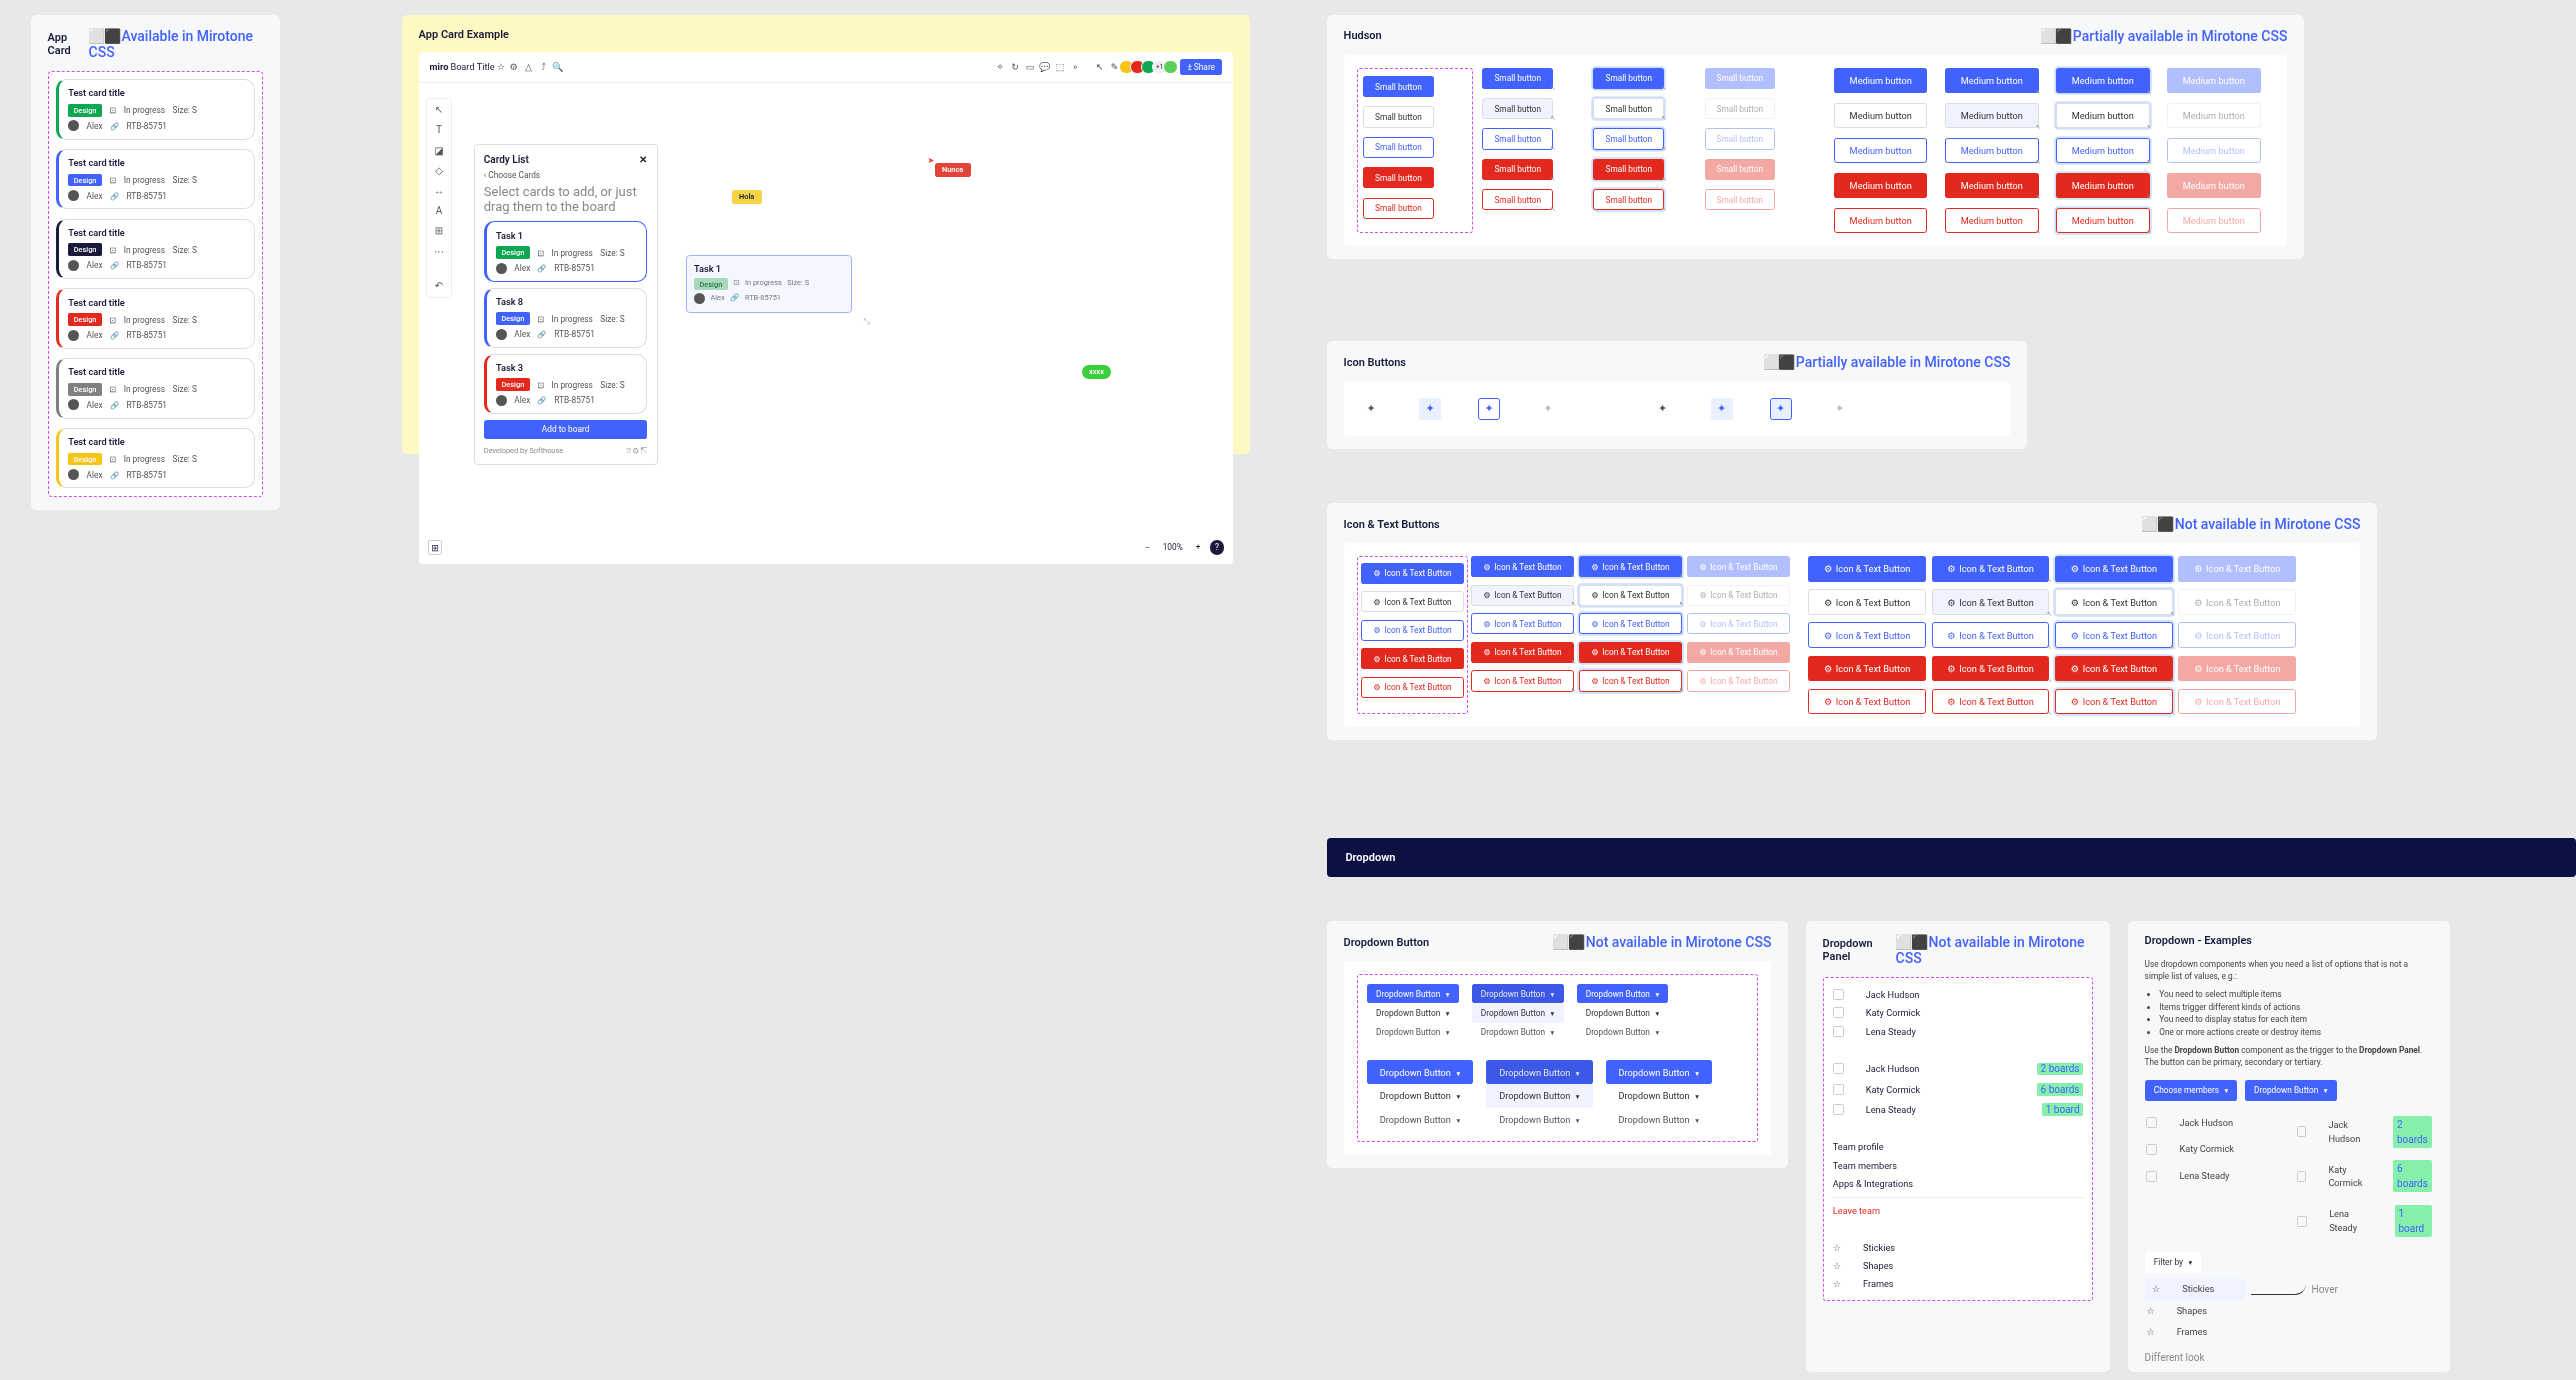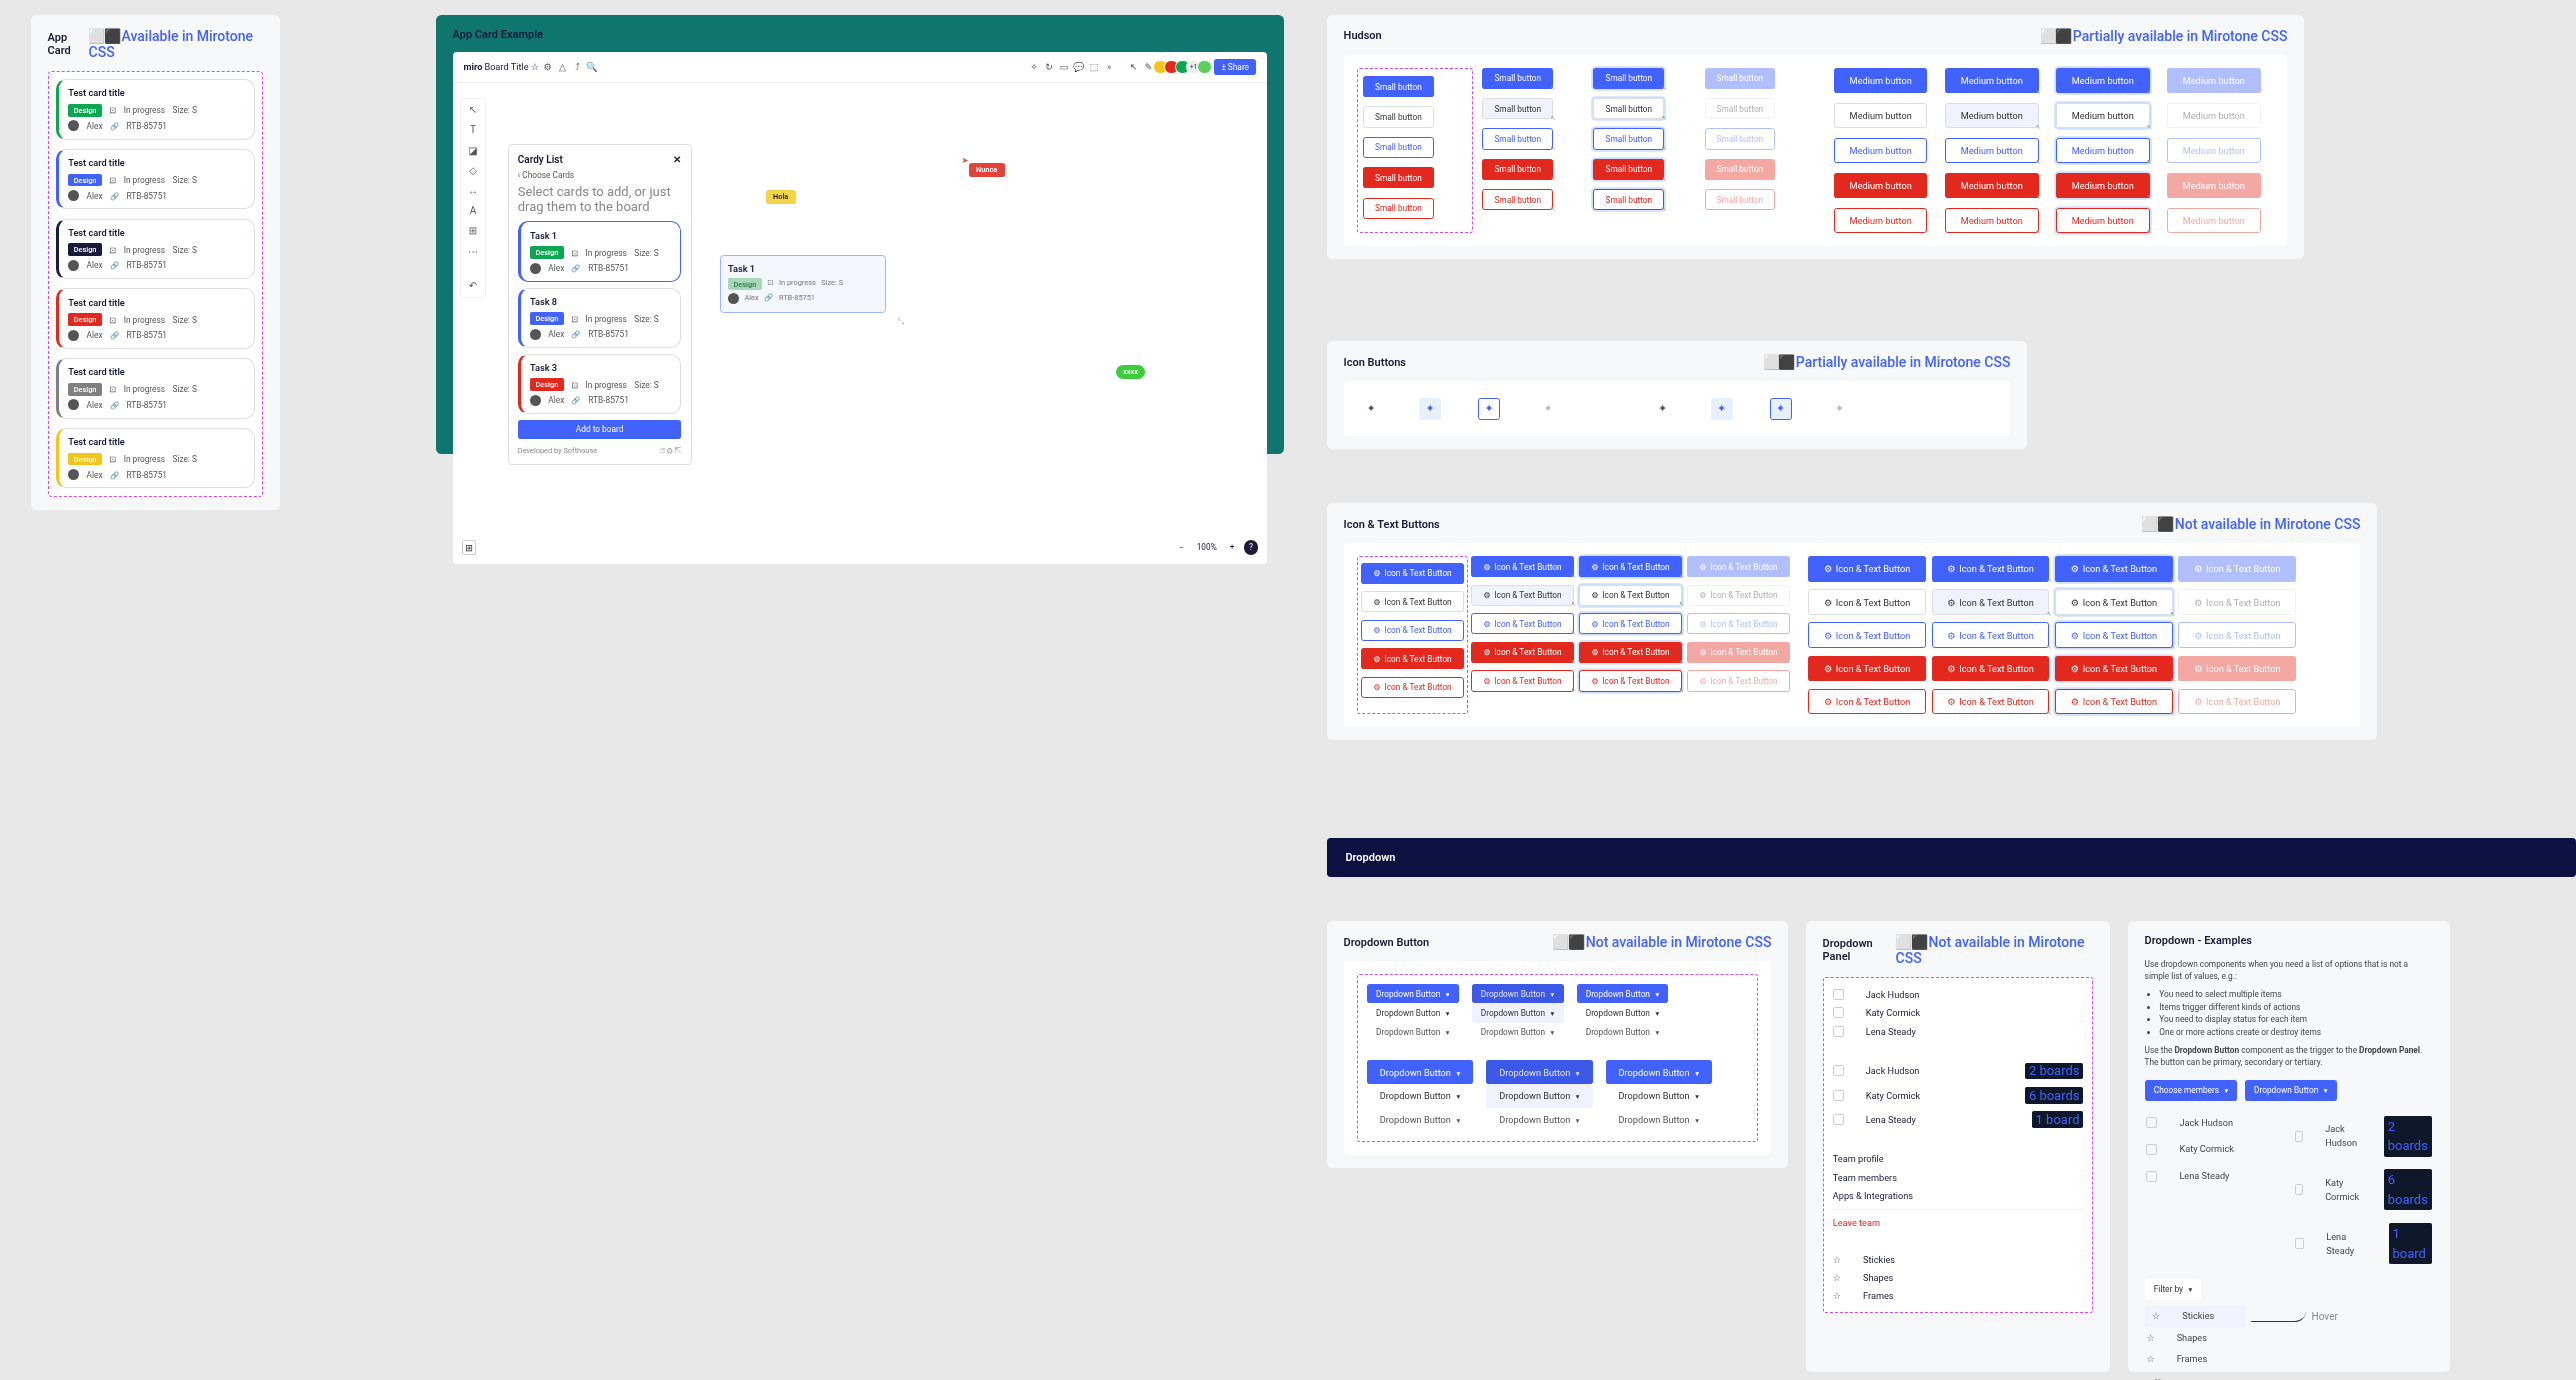--- a/index.html
+++ b/index.html
@@ -15,21 +15,21 @@
 .appcard-list { border: 0.9px dashed #d54bf0; border-radius: 3.7px; padding: 7.4px; display: flex; flex-direction: column; gap: 9.2px; background: #fff; }
 .appcard { border: 0.9px solid #ddd; border-left-width: 3.7px; border-radius: 10px; padding: 7.4px 9.2px; background: #fff; }
 .appcard .title { font-size: 9.2px; font-weight: 600; margin-bottom: 5.5px; }
 .appcard .row { display: flex; align-items: center; gap: 7.4px; font-size: 8.3px; color: #555; margin-bottom: 3.7px; }
 .appcard .row:last-child { margin-bottom: 0; }
 .tag { padding: 1.8px 5.5px; border-radius: 1.8px; font-size: 7.4px; color: #fff; font-weight: 500; }
 .avatar-ic { width: 11px; height: 11px; border-radius: 50%; background: #555; display: inline-block; }
 .link-ic::before { content: "🔗"; font-size: 7.4px; }
 
 
-.appex-panel { left: 436px; top: 14.7px; width: 848px; height: 439px; background: #0f766e; }
+.appex-panel { left: 402px; top: 14.7px; width: 848px; height: 439px; background: #fef9c3; }
 .miroframe { background: #fff; border-radius: 3.7px; height: 512px; position: relative; overflow: hidden; }
 .mirobar { display: flex; align-items: center; padding: 7.4px 11px; gap: 2px; border-bottom: 0.9px solid #eee; font-size: 9.2px; }
 .mirobar .logo { font-weight: 700; color: #1a1a3a; }
 .mirobar .spacer { flex: 1; }
 .tbicon { width: 13px; height: 13px; display: inline-flex; align-items: center; justify-content: center; color: #555; }
 .share-btn { background: #4262ff; color: #fff; padding: 2.8px 7.4px; border-radius: 2.8px; font-size: 8.3px; }
 .avatars-group { display: flex; }
 .avatars-group span { width: 14.7px; height: 14.7px; border-radius: 50%; margin-left: -3.7px; border: 0.9px solid #fff; }
 .lefttb { position: absolute; left: 7.4px; top: 46px; width: 26px; background: #fff; border: 0.9px solid #eee; border-radius: 3.7px; display: flex; flex-direction: column; align-items: center; padding: 5.5px 0; gap: 9.2px; font-size: 10px; color: #555; }
 .cardy { position: absolute; left: 55px; top: 92px; width: 184px; background: #fff; border: 0.9px solid #ddd; border-radius: 3.7px; padding: 9.2px; }
@@ -90,21 +90,21 @@
 .ddbtn { padding: 4.6px 9.2px; border-radius: 2.8px; font-size: 8.3px; display: inline-flex; align-items: center; gap: 5.5px; }
 .ddbtn.med { padding: 6.4px 13px; font-size: 9.2px; }
 .ddbtn .chev::after { content: "▾"; font-size: 7.4px; }
 
 
 .ddpanel-panel { left: 1806px; top: 921px; width: 304px; height: 451px; }
 .ddp-dashed { border: 0.9px dashed #d54bf0; border-radius: 2.8px; padding: 7.4px; display: flex; flex-direction: column; gap: 18.4px; background: #fff; }
 .optrow { display: flex; align-items: center; gap: 22px; font-size: 9.2px; padding: 3.7px 1.8px; }
 .optrow .chk { width: 11px; height: 11px; border: 0.9px solid #ccc; border-radius: 1.8px; }
 .optrow .star { color: #555; }
-.badge { font-size: 13px; background: #0f172a; color: #4262ff; padding: 0.9px 3.7px; border-radius: 1.8px; margin-left: auto; }
+.badge { font-size: 10px; background: #86efac; color: #4262ff; padding: 0.9px 3.7px; border-radius: 1.8px; margin-left: auto; }
 .sep { height: 0.9px; background: #eee; margin: 3.7px 0; }
 .danger-text { color: #e3291d; }
 
 
 .ddex-panel { left: 2128px; top: 921px; width: 322px; height: 451px; }
 .ddex-body { font-size: 8.3px; color: #444; line-height: 1.5; }
 .ddex-body ul { margin: 5.5px 0 5.5px 14.7px; }
 .ddex-row { display: flex; gap: 7.4px; margin: 11px 0; }
 .ddex-cols { display: flex; gap: 13px; }
 .ddex-col { flex: 1; display: flex; flex-direction: column; gap: 5.5px; }

